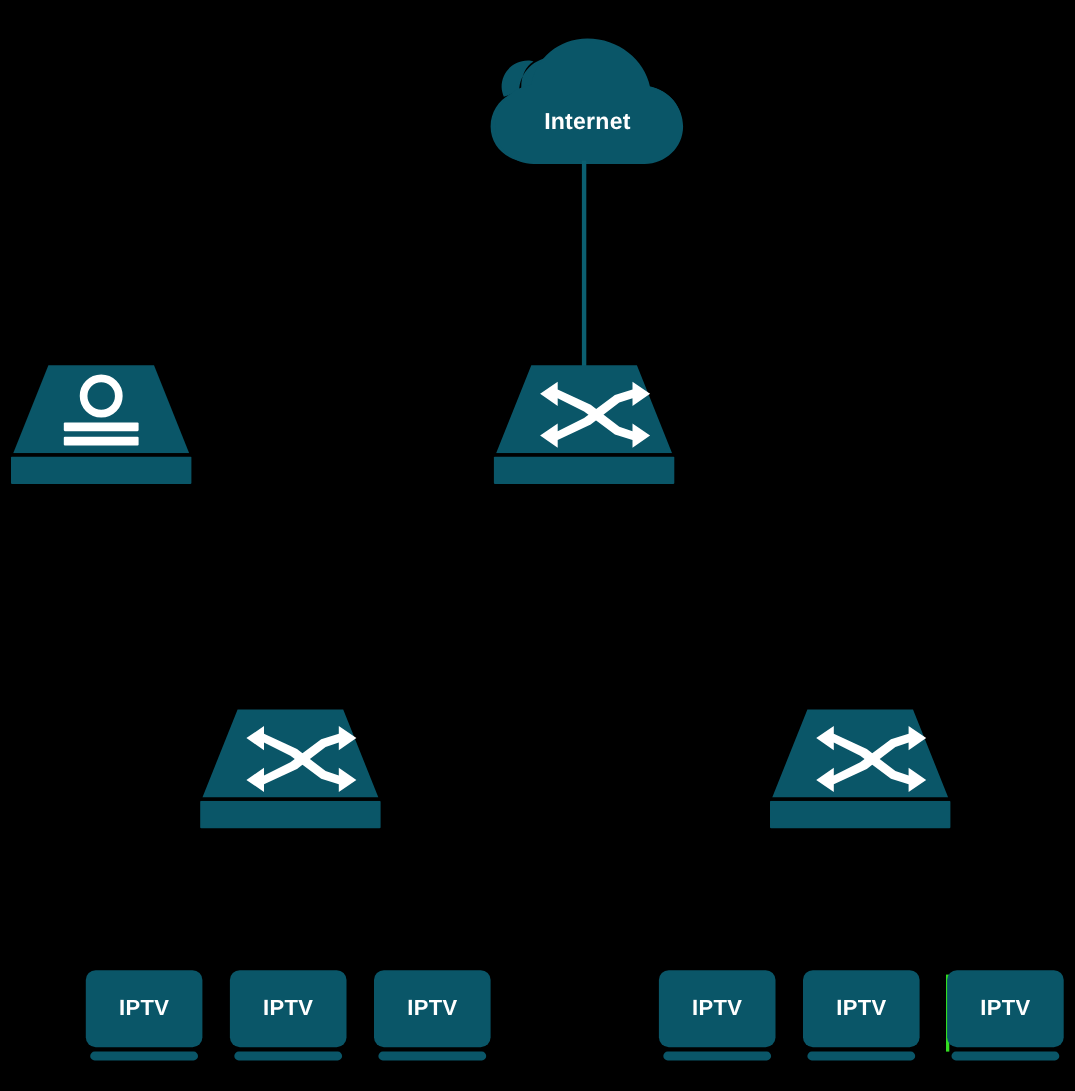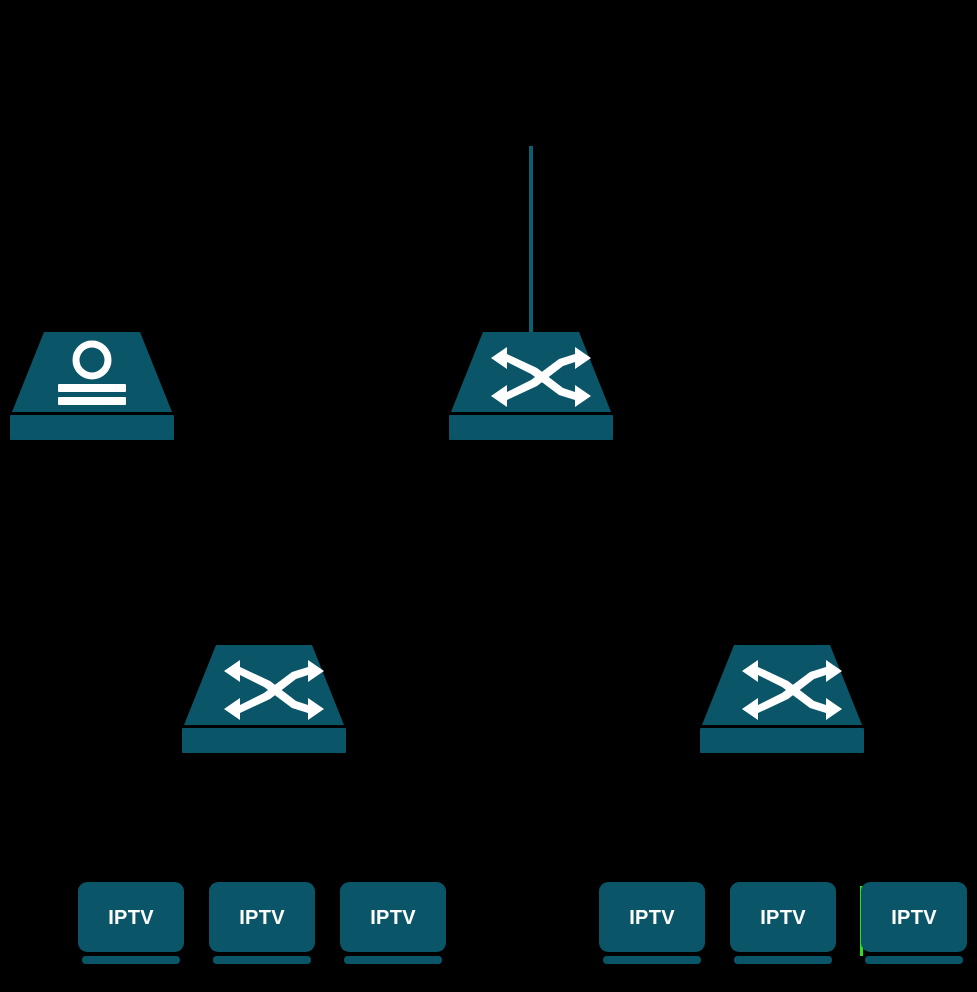--- a/index.html
+++ b/index.html
@@ -130,20 +130,53 @@
   .iptv-l3 { left: 340px; top: 882px; }
   .iptv-r1 { left: 599px; top: 882px; }
   .iptv-r2 { left: 730px; top: 882px; }
   .iptv-r3 { left: 861px; top: 882px; }
 </style>
 </head>
 <body style="background: rgb(0, 0, 0);">
 
 <div id="diagram-canvas" style="background: rgb(0, 0, 0);">
 
+  <div class="node cloud-node">
+    <svg class="cloud-svg" width="180" height="122" viewBox="0 0 180 122">
+      <path fill="#0a5668" d="
+        M 92 4
+        C 118 4 139 22 143 45
+        C 162 47 176 62 176 80
+        C 176 99 160 114 141 114
+        L 36 114
+        C 17 114 2 100 2 82
+        C 2 66 13 53 28 50
+        C 28 33 42 19 59 19
+        C 66 19 73 21 78 25
+        C 81 13 86 4 92 4
+        Z
+        M 36 22
+        C 22 22 12 33 12 46
+        C 12 49 13 52 14 55
+        L 30 50
+        C 29 38 33 28 41 23
+        C 39 22 38 22 36 22
+        Z"></path>
+      <path fill="#0a5668" d="
+        M 90 2
+        C 64 2 43 20 39 44
+        C 20 47 6 63 6 82
+        C 6 101 22 116 41 116
+        L 142 116
+        C 161 116 177 101 177 82
+        C 177 64 164 49 147 46
+        C 142 21 118 2 90 2 Z"></path>
+    </svg>
+    <div class="cloud-label" style="color: rgb(255, 255, 255);">Internet</div>
+  </div>
 
   <div class="link-line link-cloud-core" style="background: rgb(11, 95, 112);"></div>
 
   <div class="node device-node srv-node">
     <svg class="device-svg" viewBox="0 0 172 112">
 
       <polygon fill="#0a5668" points="38,2 134,2 166,82 6,82"></polygon>
 
       <rect fill="#0a5668" x="4" y="85" width="164" height="25" rx="1"></rect>
 

